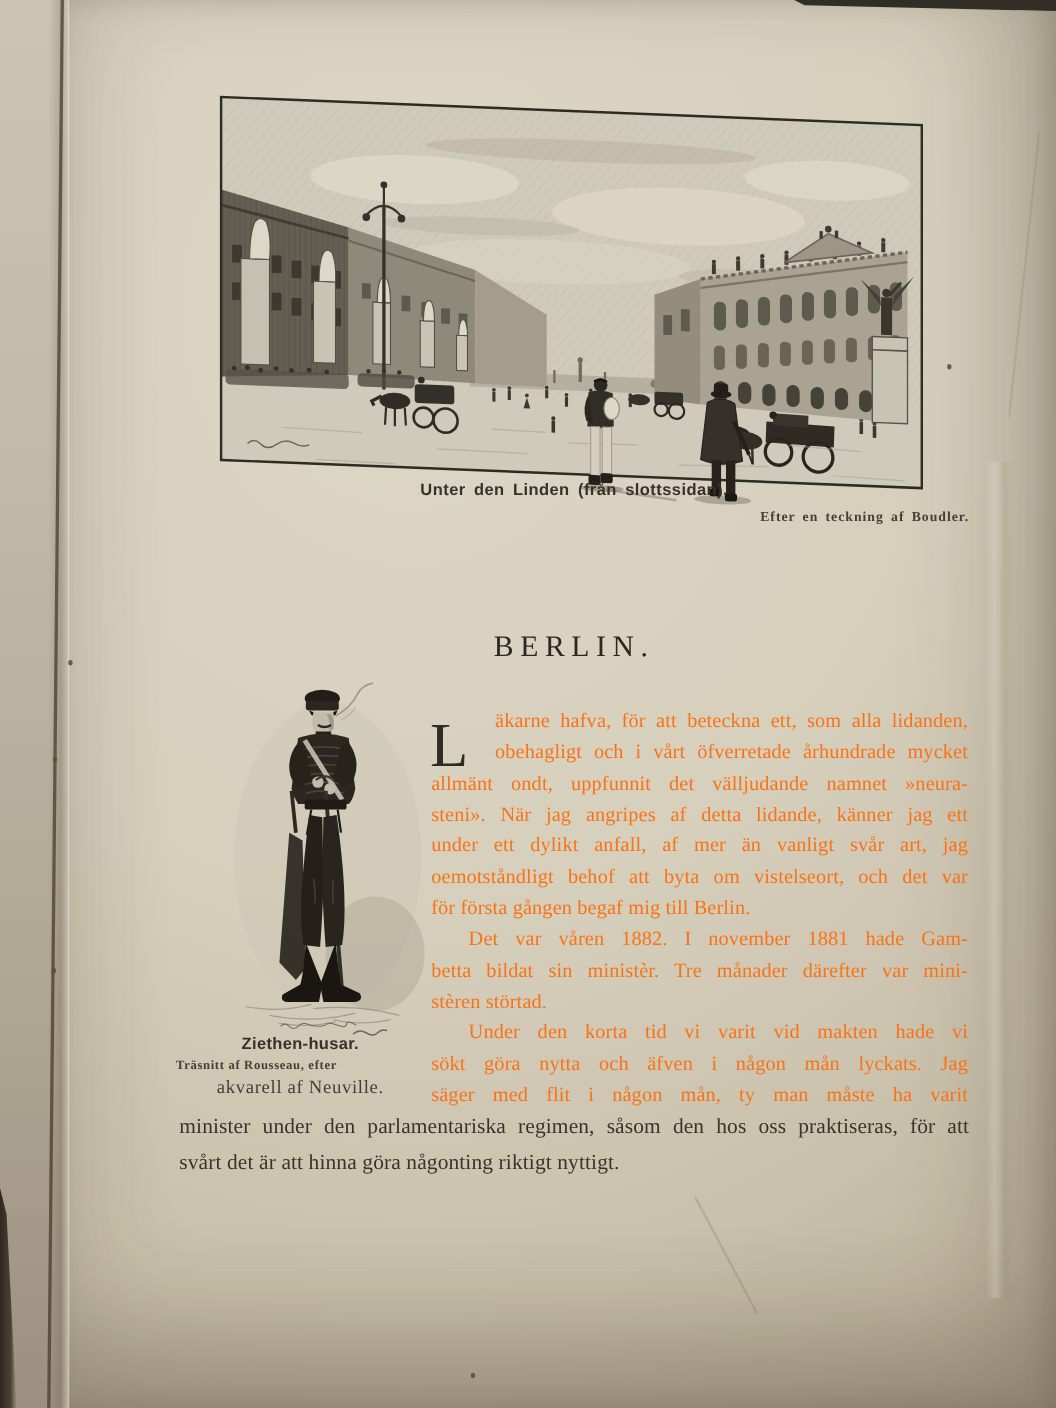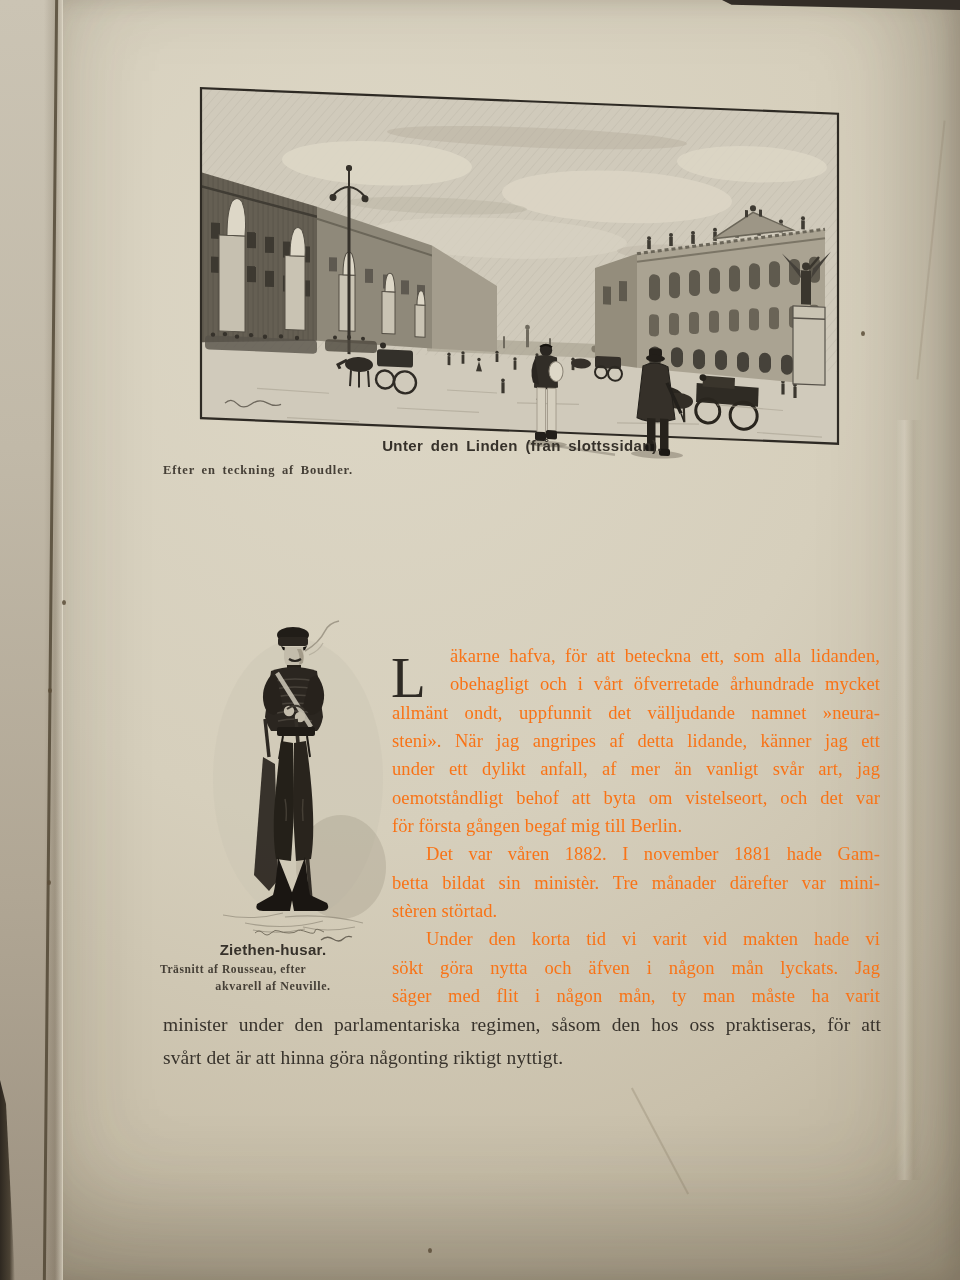--- a/index.html
+++ b/index.html
@@ -31,30 +31,30 @@
   .speck{position:absolute;width:4px;height:5px;border-radius:50%;background:#5c4d38;opacity:.85;}
 
   
   .ill-street{position:absolute;left:197px;top:84px;width:645px;height:382px;
     transform:skewY(2.3deg);transform-origin:0 0;}
   .ill-hussar{position:absolute;left:193px;top:599px;width:205px;height:345px;}
 
   .cap-1{position:absolute;left:163px;top:437px;width:718px;text-align:center;
     font-family:"Liberation Sans",sans-serif;font-weight:700;font-size:15px;letter-spacing:.4px;
     word-spacing:3px;color:#36312a;}
-  .cap-2{position:absolute;left:163px;top:463px;width:718px;text-align:left;
+  .cap-2{position:absolute;left:163px;top:463px;width:718px;text-align:right;
     font-weight:700;font-size:12.5px;letter-spacing:.9px;word-spacing:2.5px;color:#453f36;}
   .page-title{position:absolute;left:163px;top:572px;width:718px;text-align:center;
     font-size:27px;letter-spacing:6px;color:#2c2722;}
   .cap-z{position:absolute;left:168px;top:941px;width:210px;text-align:center;
     font-family:"Liberation Sans",sans-serif;font-weight:700;font-size:15px;letter-spacing:.3px;color:#36312a;}
   .cap-z2{position:absolute;left:160px;top:963px;width:226px;text-align:left;
     font-weight:700;font-size:11.5px;letter-spacing:.6px;color:#453f36;}
   .cap-z3{position:absolute;left:160px;top:979px;width:226px;text-align:center;
-    font-weight:700;font-size:12px;letter-spacing:.6px;color:#453f36;}
+    font-weight:400;font-size:17px;letter-spacing:.6px;color:#453f36;}
 
   .drop-cap{position:absolute;left:391px;top:649px;font-size:57px;line-height:1;color:#2e2a24;}
   .col-text{position:absolute;left:392px;top:646px;width:488px;color:#f97316;}
   .line{height:28.35px;font-size:18.5px;letter-spacing:.1px;text-align:justify;text-align-last:justify;overflow:hidden;white-space:nowrap;}
   .line.last{text-align-last:left;}
   .line.indent{text-indent:34px;}
   .line.dc-gap{padding-left:58px;}
   .full-text{position:absolute;left:163px;top:1014px;width:718px;color:#38332c;}
   .fline{height:33px;font-size:19.5px;letter-spacing:.1px;text-align:justify;text-align-last:justify;overflow:hidden;white-space:nowrap;}
   .fline.last{text-align-last:left;}
@@ -406,20 +406,21 @@
       <rect x="15" y="64" width="8.5" height="32" fill="#26221c"></rect>
       <rect x="0" y="90" width="11" height="7" rx="2" fill="#1b1814"></rect>
       <rect x="14" y="94" width="11" height="7" rx="2" fill="#1b1814"></rect>
     </g>
   </svg>
   </div>
 
   <div class="cap-1">Unter den Linden (från slottssidan).</div>
   <div class="cap-2">Efter en teckning af Boudler.</div>
 
+  <div class="page-title">BERLIN.</div>
 
   <div class="ill-hussar">
   <svg viewBox="0 0 205 345" width="205" height="345">
     <ellipse cx="105" cy="180" rx="85" ry="140" fill="#c9c3b3" opacity=".35"></ellipse>
     <ellipse cx="148" cy="268" rx="45" ry="52" fill="#a59e8c" opacity=".38"></ellipse>
     <path d="M112,52 q14,-8 20,-20 q4,-8 14,-10" stroke="#938c7c" stroke-width="1.6" fill="none" opacity=".8"></path>
     <path d="M116,56 q10,-4 14,-12" stroke="#a59e8e" stroke-width="1.2" fill="none" opacity=".6"></path>
     <g>
       <ellipse cx="100" cy="36" rx="16" ry="8" fill="#211d18"></ellipse>
       <rect x="85" y="38" width="30" height="9" rx="3" fill="#2b2620"></rect>

